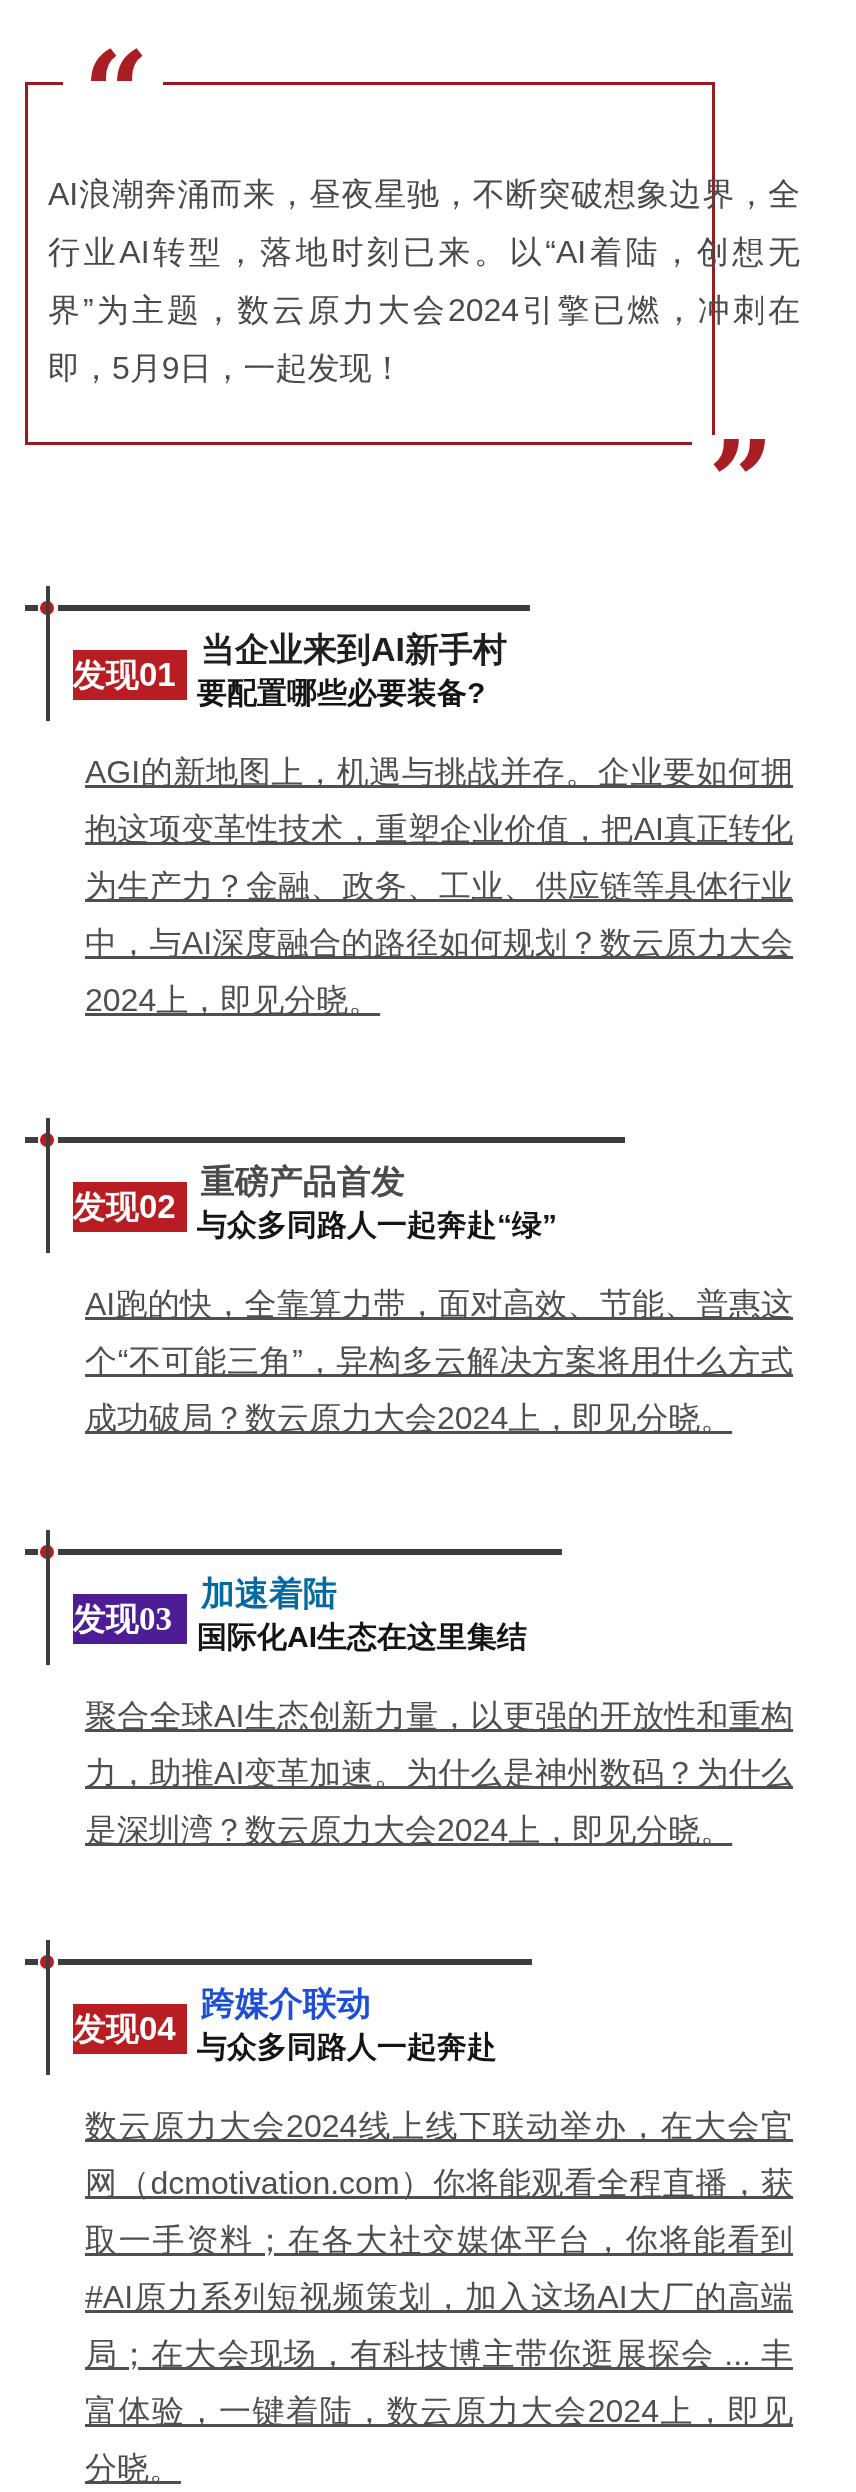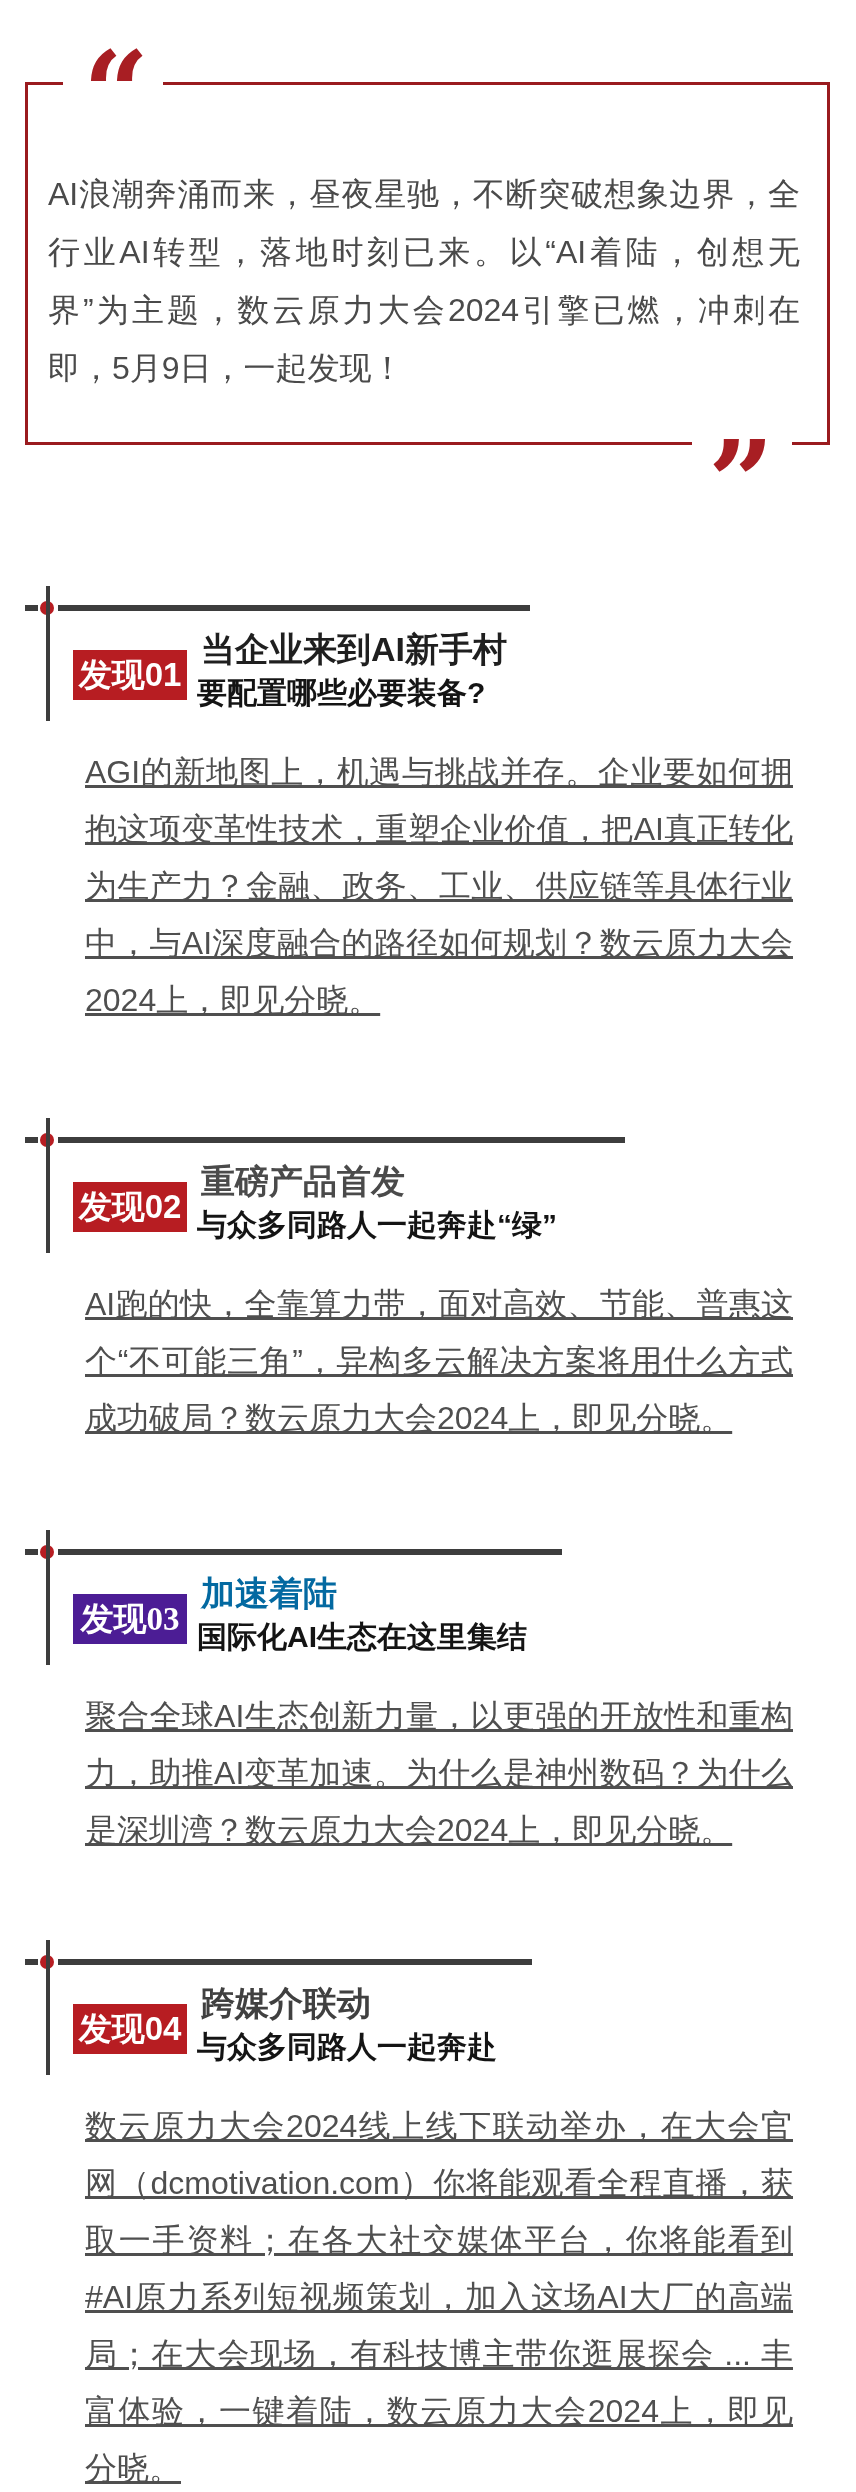--- a/index.html
+++ b/index.html
@@ -1,41 +1,41 @@
 <!DOCTYPE html>
 <html><head>
 <meta charset="utf-8">
 <style>
   html,body{margin:0;padding:0;background:#ffffff;}
   .page{position:relative;width:856px;height:2492px;background:#ffffff;overflow:hidden;
         font-family:"Liberation Sans","DejaVu Sans",sans-serif;}
 
   
-  .qbox{position:absolute;left:25px;top:82px;width:805px;height:363px;
+  .qbox{position:absolute;left:25px;top:82px;width:690px;height:363px;
         border:3px solid #9a1b1f;box-sizing:border-box;}
   .qgap{position:absolute;width:100px;height:11px;background:#ffffff;}
   .qgap-top{left:35px;top:-4px;}
   .qgap-bottom{left:664px;bottom:-4px;}
   .qtext{position:absolute;left:20px;top:80px;width:752px;margin:0;
          font-size:32px;line-height:58px;color:#4a4a4a;text-align:justify;}
   .qmark{position:absolute;font-family:"DejaVu Serif","Liberation Serif",serif;
          font-weight:bold;font-size:115px;line-height:115px;height:115px;}
   .qmark-open{left:83px;top:35px;}
   .qmark-close{left:708px;top:424px;}
 
   
   .sec{position:absolute;left:0;width:856px;}
   .s1{top:586px}.s2{top:1118px}.s3{top:1530px}.s4{top:1940px}
   .dash{position:absolute;left:25px;top:19px;width:13px;height:6px;background:#3d3d3d;}
   .dot{position:absolute;left:40px;top:15px;width:14px;height:14px;border-radius:50%;}
   .rline{position:absolute;left:58px;top:19px;height:6px;background:#3d3d3d;}
   .s1 .rline{width:472px}.s2 .rline{width:567px}.s3 .rline{width:504px}.s4 .rline{width:474px}
   .vline{position:absolute;left:46px;top:0;width:4px;height:135px;background:#3d3d3d;}
   .badge{position:absolute;left:73px;top:64px;width:114px;height:50px;
-         color:#ffffff;font-size:33px;font-weight:bold;text-align:center;line-height:50px;}
+         color:#ffffff;font-size:33px;font-weight:bold;line-height:50px;}
   .t1{position:absolute;left:197px;top:42px;margin:4px;font-size:34px;font-weight:bold;
       line-height:34px;white-space:nowrap;}
   .t2{position:absolute;left:197px;top:90px;margin:0;font-size:30px;font-weight:bold;
       line-height:34px;color:#141414;white-space:nowrap;}
   .body{position:absolute;left:85px;top:158px;width:708px;margin:0;
         font-size:32px;line-height:57px;color:#4f4f4f;text-align:justify;text-decoration:underline;}
 </style>
 </head>
 <body>
 
@@ -81,18 +81,18 @@
     <h2 class="t2">国际化AI生态在这里集结</h2>
     <p class="body">聚合全球AI生态创新力量，以更强的开放性和重构力，助推AI变革加速。为什么是神州数码？为什么是深圳湾？数云原力大会2024上，即见分晓。</p>
   </section>
 
   <section class="sec s4">
     <span class="dash"></span>
     <span class="dot" style="background-color: rgb(183, 29, 34);"></span>
     <span class="rline"></span>
     <span class="vline"></span>
     <div class="badge" style="background-color: rgb(183, 29, 34);">发现04</div>
-    <h2 class="t1" style="color: #404040;">跨媒介联动</h2>
+    <h2 class="t1" style="color: #1d4ed8;">跨媒介联动</h2>
     <h2 class="t2">与众多同路人一起奔赴</h2>
     <p class="body">数云原力大会2024线上线下联动举办，在大会官网（dcmotivation.com）你将能观看全程直播，获取一手资料；在各大社交媒体平台，你将能看到#AI原力系列短视频策划，加入这场AI大厂的高端局；在大会现场，有科技博主带你逛展探会 ... 丰富体验，一键着陆，数云原力大会2024上，即见分晓。</p>
   </section>
 
 </div>
 
 </body></html>

